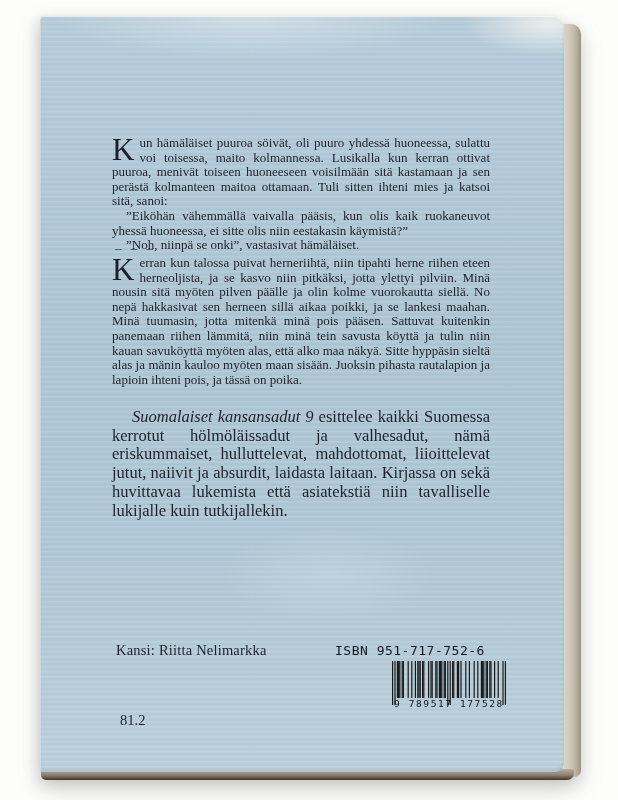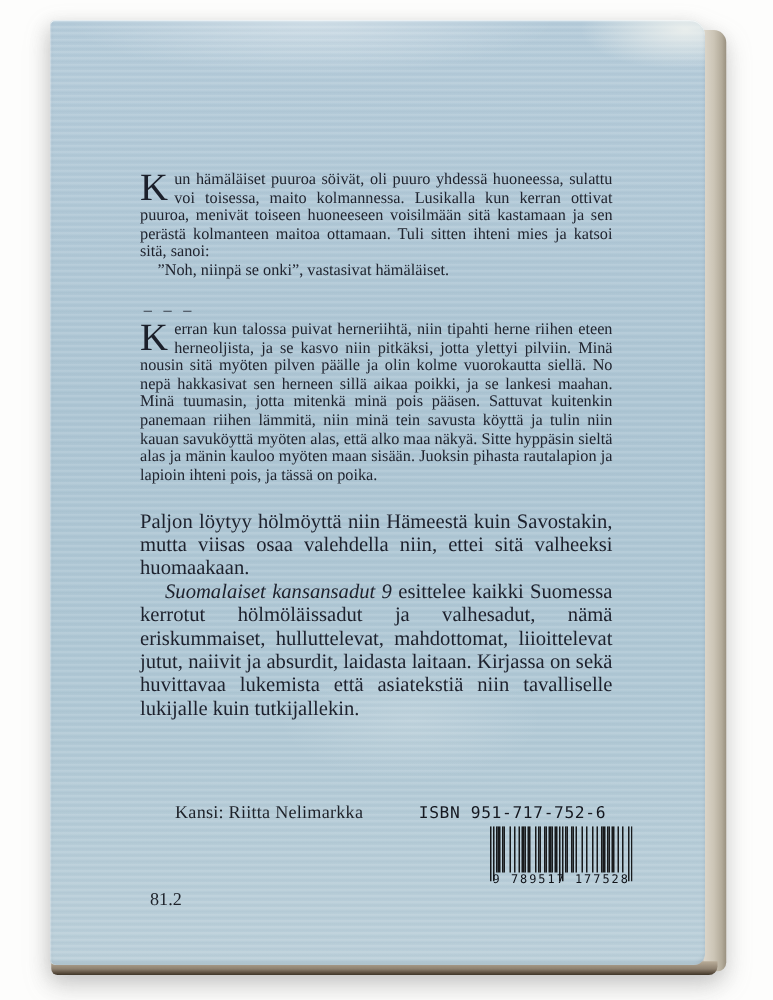--- a/index.html
+++ b/index.html
@@ -56,21 +56,21 @@
   }
   .blurb {
     position:absolute; left:72px; top:392px; width:378px;
     font-size:16.5px; line-height:18.7px; text-align:justify;
     color:#1d212d; hyphens:manual; -webkit-hyphens:manual;
   }
   .blurb p { margin:0; }
   .blurb p.indented { text-indent:20px; }
   .blurb .book-title { font-style:italic; }
   .credit {
-    position:absolute; left:100px; top:626px;
+    position:absolute; left:76px; top:626px;
     font-size:14.5px; color:#1d2129; letter-spacing:0.2px;
   }
   .isbn {
     position:absolute; left:295px; top:627px;
     font-family:"DejaVu Sans Mono", monospace; font-size:13px;
     letter-spacing:0.5px; color:#14171f;
   }
   .classification {
     position:absolute; left:80px; top:676px;
     font-size:14.5px; color:#1d2129;margin-top:20px;
@@ -91,31 +91,31 @@
 <body>
 
 <div class="book">
   <div class="page-edge-right"></div>
   <div class="page-edge-bottom"></div>
 
   <div class="cover">
 
     <div class="tale tale1">
       <p><span class="dropcap">K</span><span>un hämäläiset puuroa söivät, oli puuro yhdessä huoneessa, sulattu voi toisessa, maito kolmannessa. Lusikalla kun kerran ottivat puuroa, menivät toiseen huoneeseen voisilmään sitä kasta­maan ja sen perästä kolmanteen maitoa ottamaan. Tuli sitten ihteni mies ja katsoi sitä, sanoi:</span></p>
+      <p class="dialog">”Eiköhän vähemmällä vaivalla pääsis, kun olis kaik ruokaneu­vot yhessä huoneessa, ei sitte olis niin eestakasin käymistä?”</p>
       <p class="dialog">”Noh, niinpä se onki”, vastasivat hämäläiset.</p>
     </div>
 
     <div class="tale-sep">– – –</div>
 
     <div class="tale tale2">
       <p><span class="dropcap">K</span><span>erran kun talossa puivat herneriihtä, niin tipahti herne riihen eteen herneoljista, ja se kasvo niin pitkäksi, jotta ylettyi pil­viin. Minä nousin sitä myöten pilven päälle ja olin kolme vuoro­kautta siellä. No nepä hakkasivat sen herneen sillä aikaa poikki, ja se lankesi maahan. Minä tuumasin, jotta mitenkä minä pois pääsen. Sattuvat kuitenkin panemaan riihen lämmitä, niin minä tein savusta köyttä ja tulin niin kauan savuköyttä myöten alas, että alko maa näkyä. Sitte hyppäsin sieltä alas ja mänin kauloo myöten maan sisään. Juoksin pihasta rautalapion ja lapioin ihteni pois, ja tässä on poika.</span></p>
     </div>
 
     <div class="blurb">
-      <p>Paljon löytyy hölmöyttä niin Hämeestä kuin Savos­takin, mutta viisas osaa valehdella niin, ettei sitä valheeksi huomaakaan.</p>
       <p class="indented"><span class="book-title">Suomalaiset kansansadut 9</span><span> esittelee kaikki Suo­messa kerrotut hölmöläissadut ja valhesadut, nämä eriskummaiset, hulluttelevat, mahdottomat, liioitte­levat jutut, naiivit ja absurdit, laidasta laitaan. Kir­jassa on sekä huvittavaa lukemista että asiatekstiä niin tavalliselle lukijalle kuin tutkijallekin.</span></p>
     </div>
 
     <div class="credit">Kansi: Riitta Nelimarkka</div>
 
     <div class="isbn">ISBN 951-717-752-6</div>
 
     <div class="barcode">
       <svg viewBox="0 0 95 46" preserveAspectRatio="none" xmlns="http://www.w3.org/2000/svg">
           <rect x="0" y="0" width="1" height="44"></rect>

